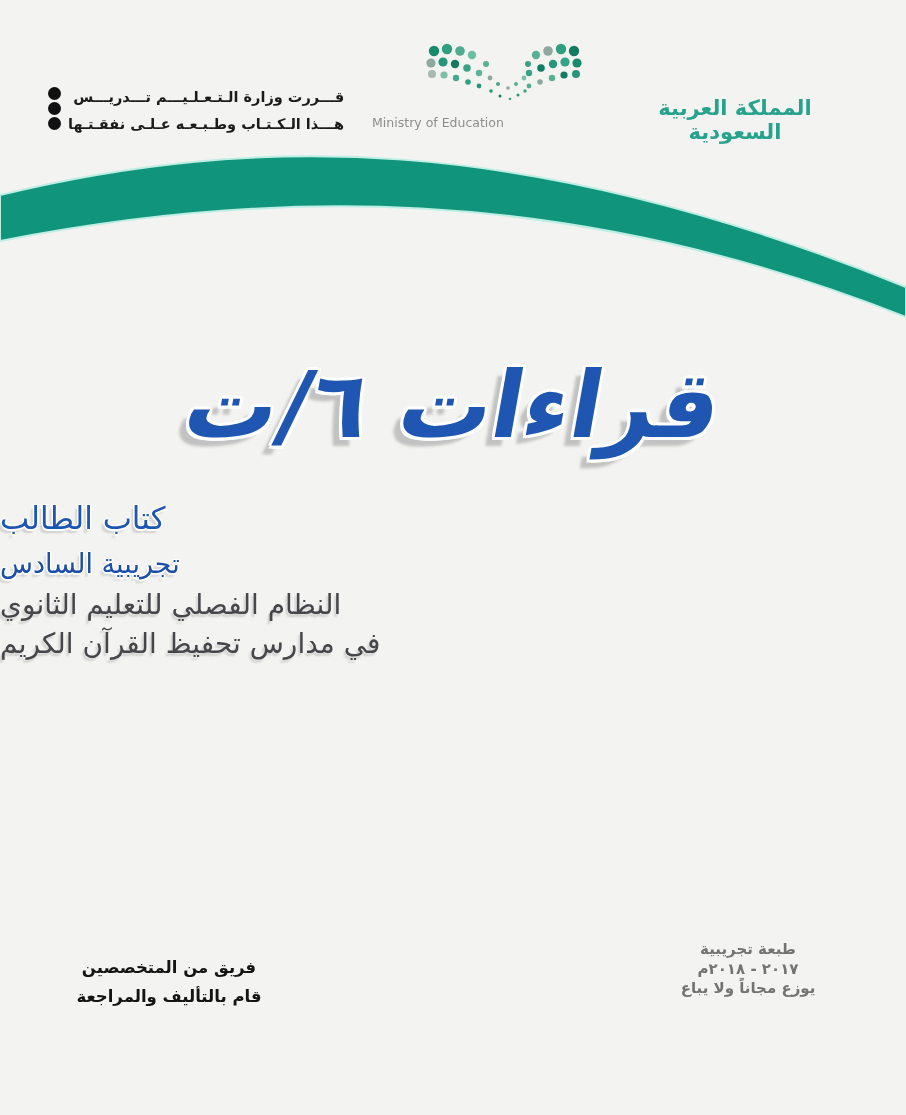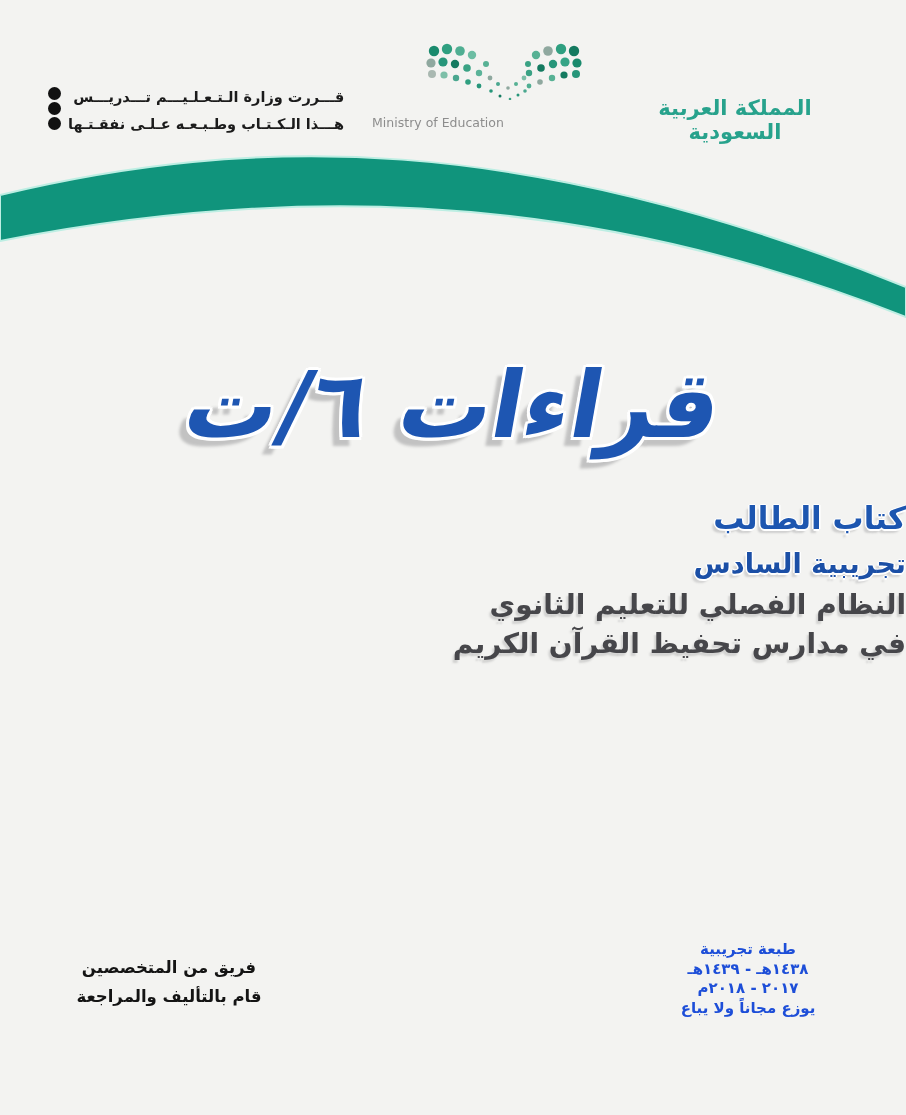--- a/index.html
+++ b/index.html
@@ -51,21 +51,21 @@
     font-size:92px;font-weight:bold;
     color:#1e56b2;
     transform:skewX(-10deg);
     line-height:130px;
     text-shadow:
       3px 0 0 #ffffff,-3px 0 0 #ffffff,0 3px 0 #ffffff,0 -3px 0 #ffffff,
       2.5px 2.5px 0 #ffffff,-2.5px 2.5px 0 #ffffff,
       2.5px -2.5px 0 #ffffff,-2.5px -2.5px 0 #ffffff,
       -8px 9px 3px #c2c2c2;
   }
-  .subtitle{position:absolute;left:0;right:0;text-align:right;font-weight:bold;}
+  .subtitle{position:absolute;left:0;right:0;text-align:left;font-weight:normal;}
   .book-type{
     top:500px;font-size:31px;color:#1d56b0;
     text-shadow:1.5px 0 0 #fff,-1.5px 0 0 #fff,0 1.5px 0 #fff,0 -1.5px 0 #fff,-3px 4px 2px #cfcfcf;
   }
   .level{
     top:548px;font-size:27px;color:#1b4fa6;
     text-shadow:1.5px 0 0 #fff,-1.5px 0 0 #fff,0 1.5px 0 #fff,0 -1.5px 0 #fff,-3px 4px 2px #d3d3d3;
   }
   .system-1{top:588px;font-size:28px;color:#46464a;
     text-shadow:-2px 3px 2px rgba(170,170,170,.45);}
@@ -73,21 +73,21 @@
     text-shadow:-2px 3px 2px rgba(170,170,170,.45);}
 
   
   .authors{
     position:absolute;left:55px;top:953px;width:228px;
     text-align:center;color:#141414;font-weight:bold;
   }
   .authors-line{font-size:16.5px;line-height:29px;}
   .edition{
     position:absolute;left:633px;top:940px;width:230px;
-    text-align:center;color:#1d4ed8;font-weight:bold;
+    text-align:center;color:#737373;font-weight:bold;
   }
   .edition-line{font-size:15px;line-height:19.5px;white-space:nowrap;}
 </style>
 </head>
 <body>
 
 <svg class="swoosh-svg" width="906" height="360" viewBox="0 0 906 360">
   <path d="M0,195 C250,135 520,130 906,287 L906,317 C560,180 260,190 0,241 Z" fill="#10947c" stroke="#bdeee3" stroke-width="2"></path>
 </svg>
 
@@ -159,16 +159,15 @@
 <div class="subtitle system-1">النظام الفصلي للتعليم الثانوي</div>
 <div class="subtitle system-2">في مدارس تحفيظ القرآن الكريم</div>
 
 <div class="authors">
   <div class="authors-line">فريق من المتخصصين</div>
   <div class="authors-line">قام بالتأليف والمراجعة</div>
 </div>
 
 <div class="edition">
   <div class="edition-line">طبعة تجريبية</div>
-  <div class="edition-line">١٤٣٨هـ - ١٤٣٩هـ</div>
   <div class="edition-line">٢٠١٧ - ٢٠١٨م</div>
   <div class="edition-line">يوزع مجاناً ولا يباع</div>
 </div>
 
 </body></html>

